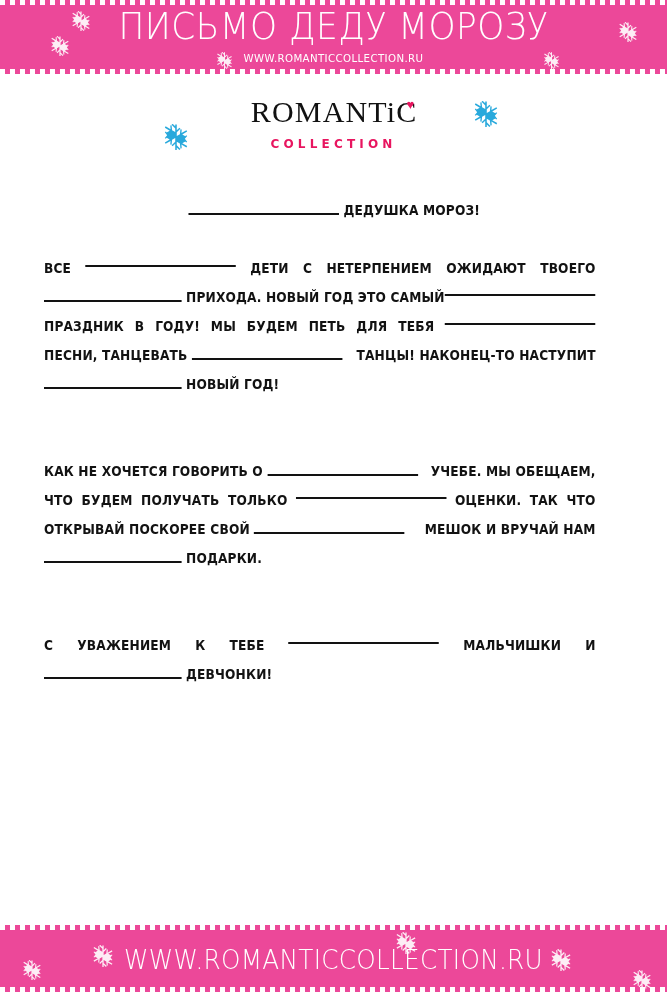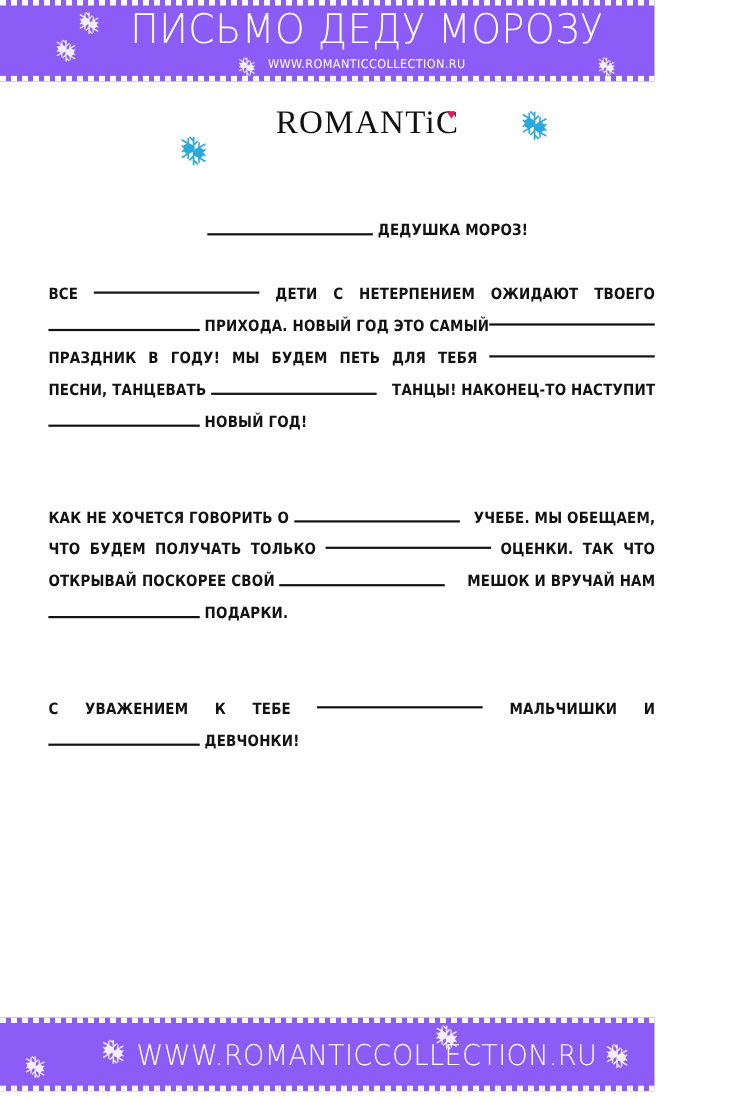--- a/index.html
+++ b/index.html
@@ -6,22 +6,22 @@
   html, body {
     width:667px; height:1000px;
     background:#ffffff;
     font-family:"Liberation Sans", sans-serif;
     overflow:hidden;
   }
   .page { position:relative; width:667px; height:1000px; background:#fff; }
 
   
   .bar {
-    position:absolute; left:0; width:595px;
-    background:#8b5cf6;
+    position:absolute; left:0; width:667px;
+    background:#ec4899;
     overflow:hidden;
   }
   .bar.header { top:0; height:74px; }
   .bar.footer { top:925px; height:67px; }
 
   
   .dash-edge {
     position:absolute; left:0; width:667px; height:5px;
     background-image:repeating-linear-gradient(
       to right,
@@ -194,20 +194,21 @@
       </svg>
   </span>
   <span class="snow blue" style="left:473px;top:101px;width:26px;height:26px;">
     <svg viewBox="0 0 100 100">
         <path d="M47 2h6v22l10-10 4 4-14 14v14l12-7 2-19 5 1-1 14 19-11 3 5-19 11 12 7 3-4 4 3-9 11 9 11-4 3-3-4-12 7 19 11-3 5-19-11 1 14-5 1-2-19-12-7v14l14 14-4 4-10-10v22h-6V76L37 86l-4-4 14-14V54l-12 7-2 19-5-1 1-14-19 11-3-5 19-11-12-7-3 4-4-3 9-11-9-11 4-3 3 4 12-7L7 14l3-5 19 11-1-14 5-1 2 19 12 7V17L33 3l4-4 10 10z"></path>
       </svg>
   </span>
 
   <div class="logo-wrap">
     <span class="logo-main"><span>ROMANTiC</span><span class="heart">♥</span></span>
+    <span class="logo-sub">COLLECTION</span>
   </div>
 
   <div class="letter">
 
     <div class="line salutation"><span class="blank b175"></span> <span>ДЕДУШКА МОРОЗ!</span></div>
 
     <div class="gap-sm"></div>
 
     <div class="line just">
       <span>ВСЕ</span>

